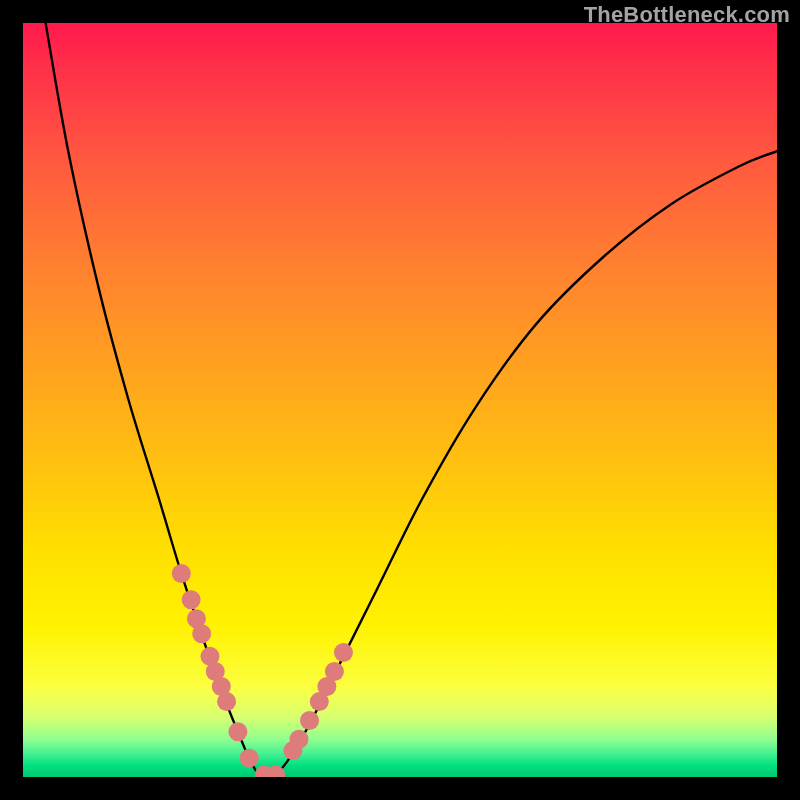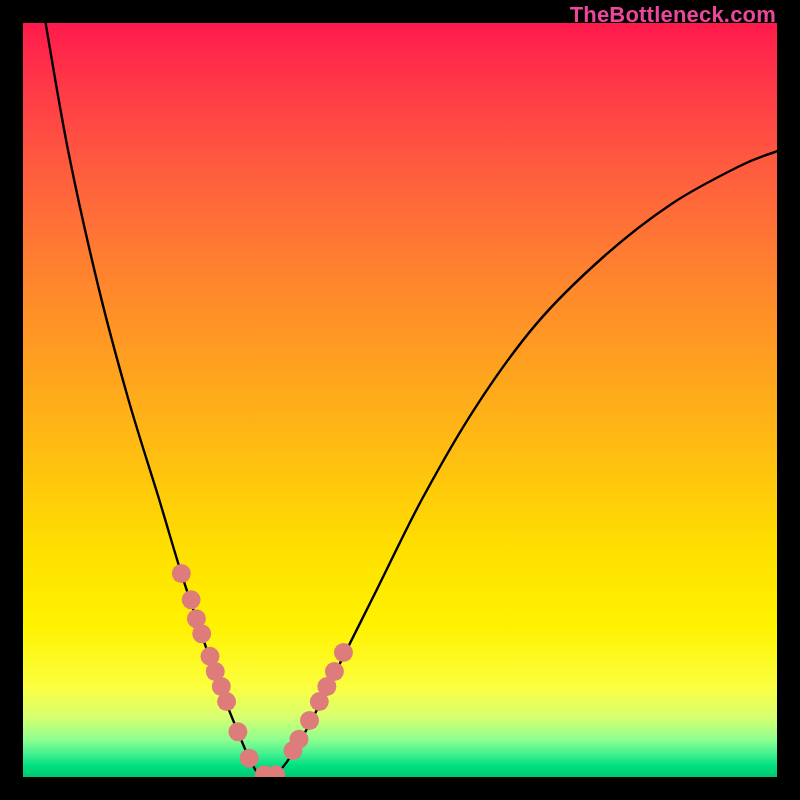--- a/index.html
+++ b/index.html
@@ -29,24 +29,24 @@
       #fcff40 88%,
       #d8ff70 92%,
       #90ff90 95%,
       #40f090 97%,
       #00e080 98.5%,
       #00c870 100%);
   }
   .watermark {
     position: absolute;
     top: 2px;
-    right: 24px;
+    right: 10px;
     font-size: 22px;
     font-weight: 600;
-    color: #ec4899;
+    color: #a3a3a3;
     letter-spacing: 0.2px;
     font-family: Arial, Helvetica, sans-serif;
   }
   svg.curve {
     position: absolute;
     left: 0;
     top: 0;
     width: 754px;
     height: 754px;
   }

